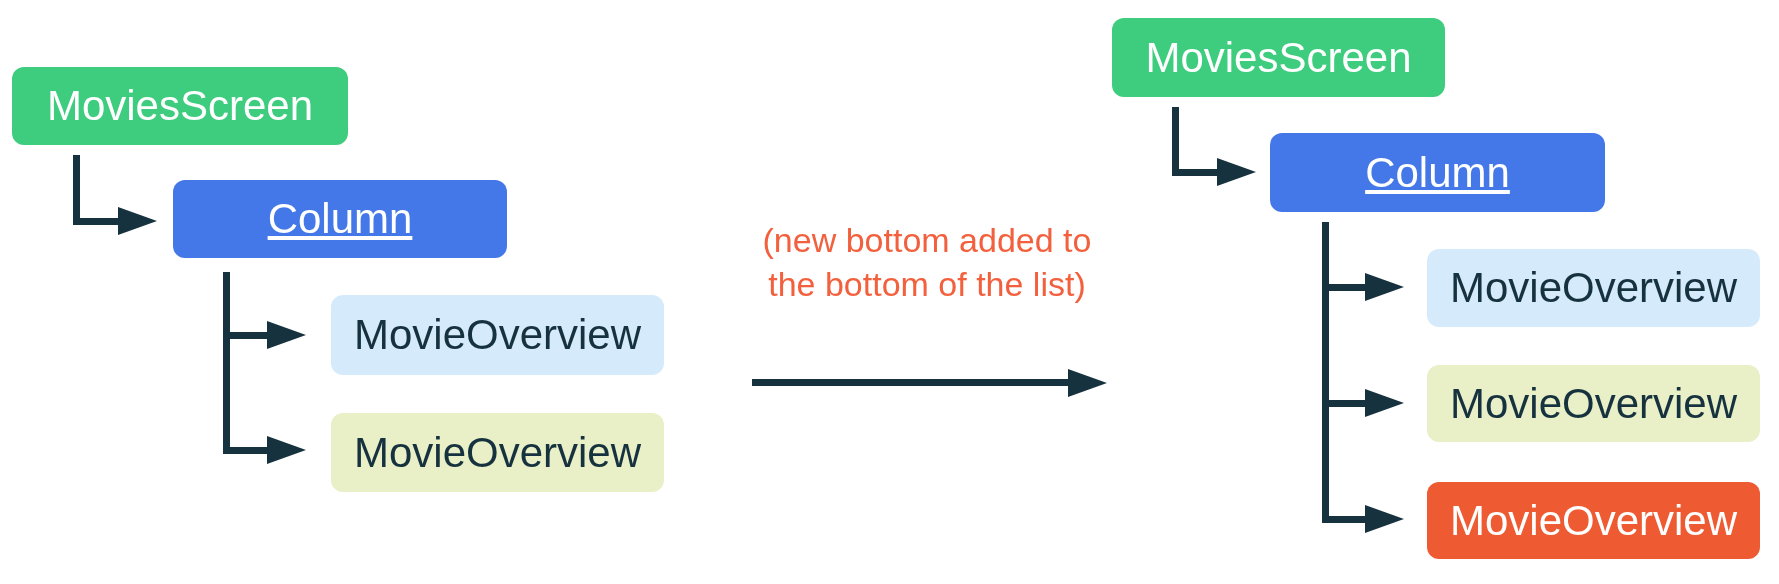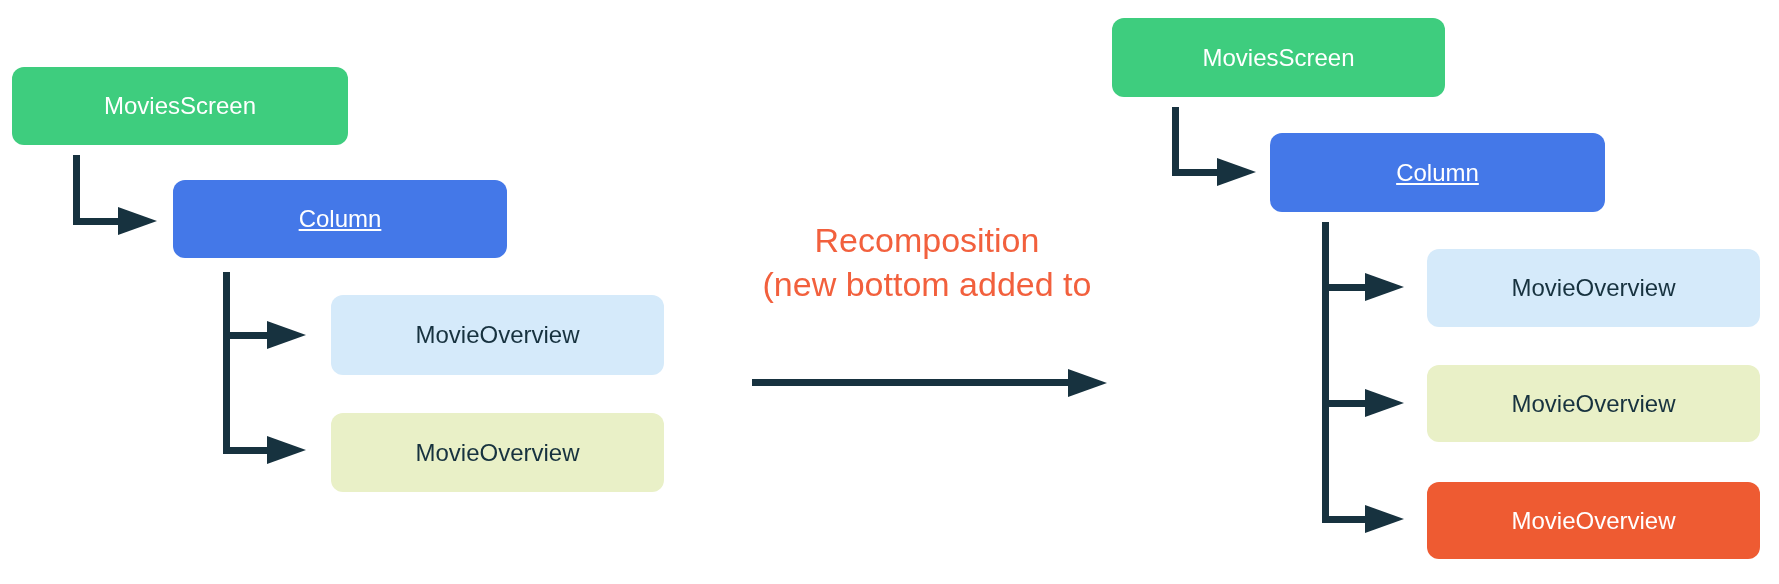--- a/index.html
+++ b/index.html
@@ -20,21 +20,21 @@
     background: #ffffff;
     font-family: "Liberation Sans", sans-serif;
     overflow: hidden;
   }
   .node {
     position: absolute;
     display: flex;
     align-items: center;
     justify-content: center;
     border-radius: 12px;
-    font-size: 24px;
+    font-size: 42px;
     white-space: nowrap;
   }
   .bg-green      { background: var(--green); }
   .bg-blue       { background: var(--blue); text-decoration: underline; }
   .bg-light-blue { background: var(--light-blue); }
   .bg-pale-yellow{ background: var(--pale-yellow); }
   .bg-orange     { background: var(--orange); }
   .light-text { color: var(--white-label); }
   .dark-text  { color: var(--dark); }
   .vline, .hline { position: absolute; background: var(--dark); }
@@ -79,22 +79,22 @@
       <div class="ahead" style="left:267px; top:321px;"></div>
       <div class="hline" style="left:223px; top:447px; width:46px; height:7px;"></div>
       <div class="ahead" style="left:267px; top:436px;"></div>
     </div>
 
     <div class="node bg-light-blue dark-text" style="left:331px; top:295px; width:333px; height:80px;">MovieOverview</div>
     <div class="node bg-pale-yellow dark-text" style="left:331px; top:413px; width:333px; height:79px;">MovieOverview</div>
   </div>
 
   <div class="annotation">
-    <span>Recomposition</span>
     <span>(new bottom added to</span>
+    <span>the bottom of the list)</span>
   </div>
   <div>
     <div class="hline" style="left:752px; top:379px; width:320px; height:7px;"></div>
     <div class="ahead" style="left:1068px; top:369px;"></div>
   </div>
 
   <div>
     <div class="node bg-green light-text" style="left:1112px; top:18px; width:333px; height:79px;">MoviesScreen</div>
 
     <div>

